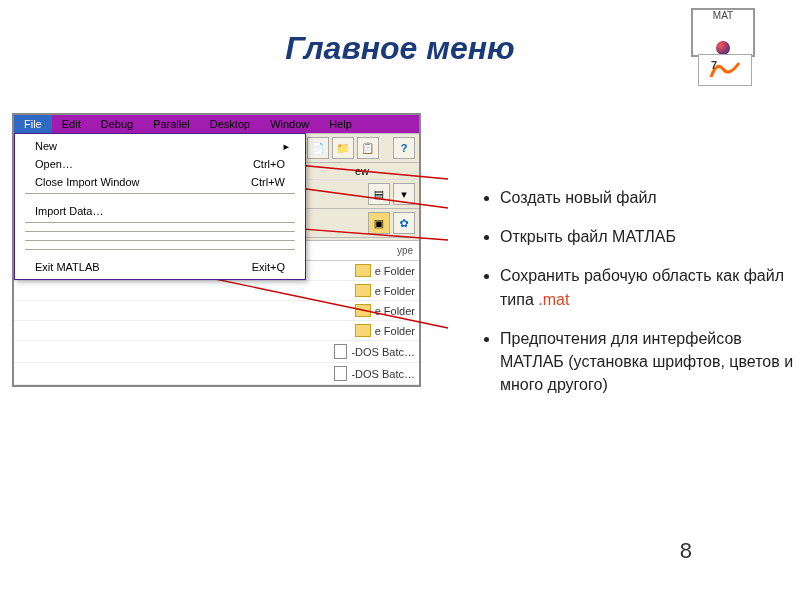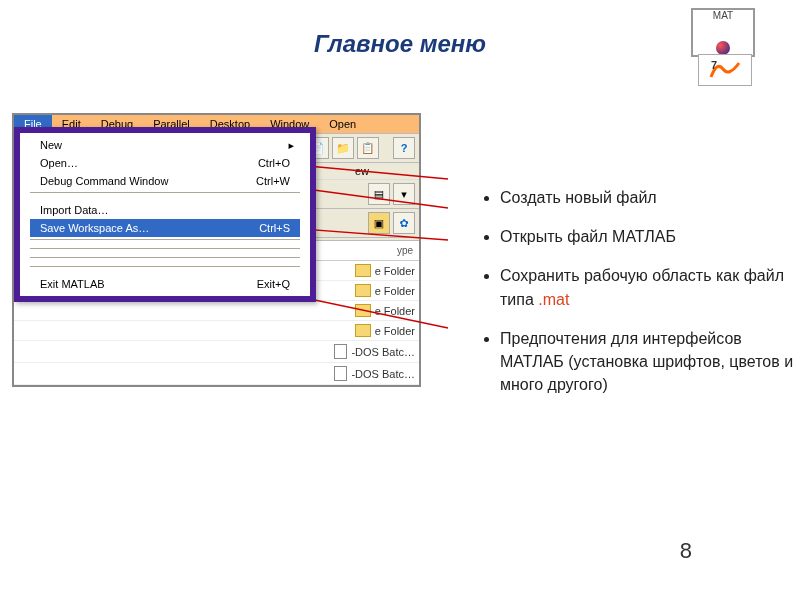--- a/index.html
+++ b/index.html
@@ -1,26 +1,26 @@
 <!DOCTYPE html>
 <html><head>
 <meta charset="utf-8">
 <style>
 body{margin:0;font-family:Arial,sans-serif;background:#fff;width:800px;height:600px;position:relative;overflow:hidden}
-.title{text-align:center;color:#1a3a7a;font-style:italic;font-size:24px;font-weight:bold;margin:30px 0 20px}
+.title{text-align:center;color:#1a3a7a;font-style:italic;font-size:32px;font-weight:bold;margin:30px 0 20px}
 .logo{position:absolute;top:8px;right:45px;width:60px;height:45px;border:2px solid #999;font-size:10px;display:flex;flex-direction:column;align-items:center;justify-content:space-between;color:#444}
 .logo-sub{position:absolute;top:54px;right:48px;width:52px;height:30px;border:1px solid #aaa;background:#fff;display:flex;align-items:center;justify-content:center}
 .logo-sub svg{width:32px;height:22px}
 .app{position:absolute;top:113px;left:12px;width:405px;border:2px solid #888;background:#ece9d8;font-family:Tahoma,sans-serif;font-size:11px}
-.menubar{display:flex;background:#fdba74;border-bottom:1px solid #bbb}
+.menubar{display:flex;background:#a21caf;border-bottom:1px solid #bbb}
 .menubar div{padding:3px 10px;color:#000}
 .menubar .active{background:#316ac5;color:#fff}
 .toolbar{display:flex;align-items:center;padding:2px 4px;border-bottom:1px solid #bbb;gap:3px;height:24px}
 .tbtn{width:20px;height:20px;border:1px solid #aaa;background:#f5f2e8;display:flex;align-items:center;justify-content:center;font-size:11px}
-.dropdown{position:absolute;top:12px;left:0;width:270px;background:#fff;border:6px solid #4c1d95;box-shadow:2px 2px 5px rgba(0,0,0,.3);z-index:10}
+.dropdown{position:absolute;top:18px;left:0;width:270px;background:#fff;border:1px solid #4c1d95;box-shadow:2px 2px 5px rgba(0,0,0,.3);z-index:10}
 .menu-item{display:flex;justify-content:space-between;padding:4px 20px 4px 12px;color:#000;font-size:11px;position:relative}
 .menu-item.highlighted{background:#316ac5;color:#fff}
 .menu-item.disabled{color:#aca899}
 .menu-sep{border-top:1px solid #aca899;margin:2px 0}
 .submenu-arrow{position:absolute;right:6px}
 .panel{margin-top:2px;background:#fff;border-top:1px solid #bbb}
 .panel-item{display:flex;align-items:center;padding:3px 4px;border-bottom:1px solid #eee;color:#333;font-size:11px}
 .folder-icon{display:inline-block;width:14px;height:11px;background:#f7d774;border:1px solid #c8a020;margin-right:4px}
 .file-icon{display:inline-block;width:11px;height:13px;background:#fff;border:1px solid #888;margin-right:4px}
 .panel-header{display:flex;gap:6px;padding:4px 6px;font-size:10px;color:#555;border-bottom:1px solid #ccc}
@@ -48,42 +48,38 @@
 <div class="title">Главное меню</div>
 
 <div class="app">
   <div class="menubar" style="position:relative">
     <div class="active">File</div>
     <div>Edit</div>
     <div>Debug</div>
     <div>Parallel</div>
     <div>Desktop</div>
     <div>Window</div>
-    <div>Open</div>
+    <div>Help</div>
 
     <div class="dropdown">
       <div class="menu-item">
           <span>New</span>
           <span class="submenu-arrow">▸</span>
         </div>
       <div class="menu-item">
           <span>Open…</span>
           <span>Ctrl+O</span>
         </div>
       <div class="menu-item">
-          <span>Debug Command Window</span>
+          <span>Close Import Window</span>
           <span>Ctrl+W</span>
         </div>
       <div class="menu-sep"></div>
       <div class="menu-item">
           <span>Import Data…</span>
-        </div>
-      <div class="menu-item highlighted">
-          <span>Save Workspace As…</span>
-          <span>Ctrl+S</span>
         </div>
       <div class="menu-sep"></div>
       <div class="menu-sep"></div>
       <div class="menu-sep"></div>
       <div class="menu-sep"></div>
       <div class="menu-item">
           <span>Exit MATLAB</span>
           <span>Exit+Q</span>
         </div>
     </div>

